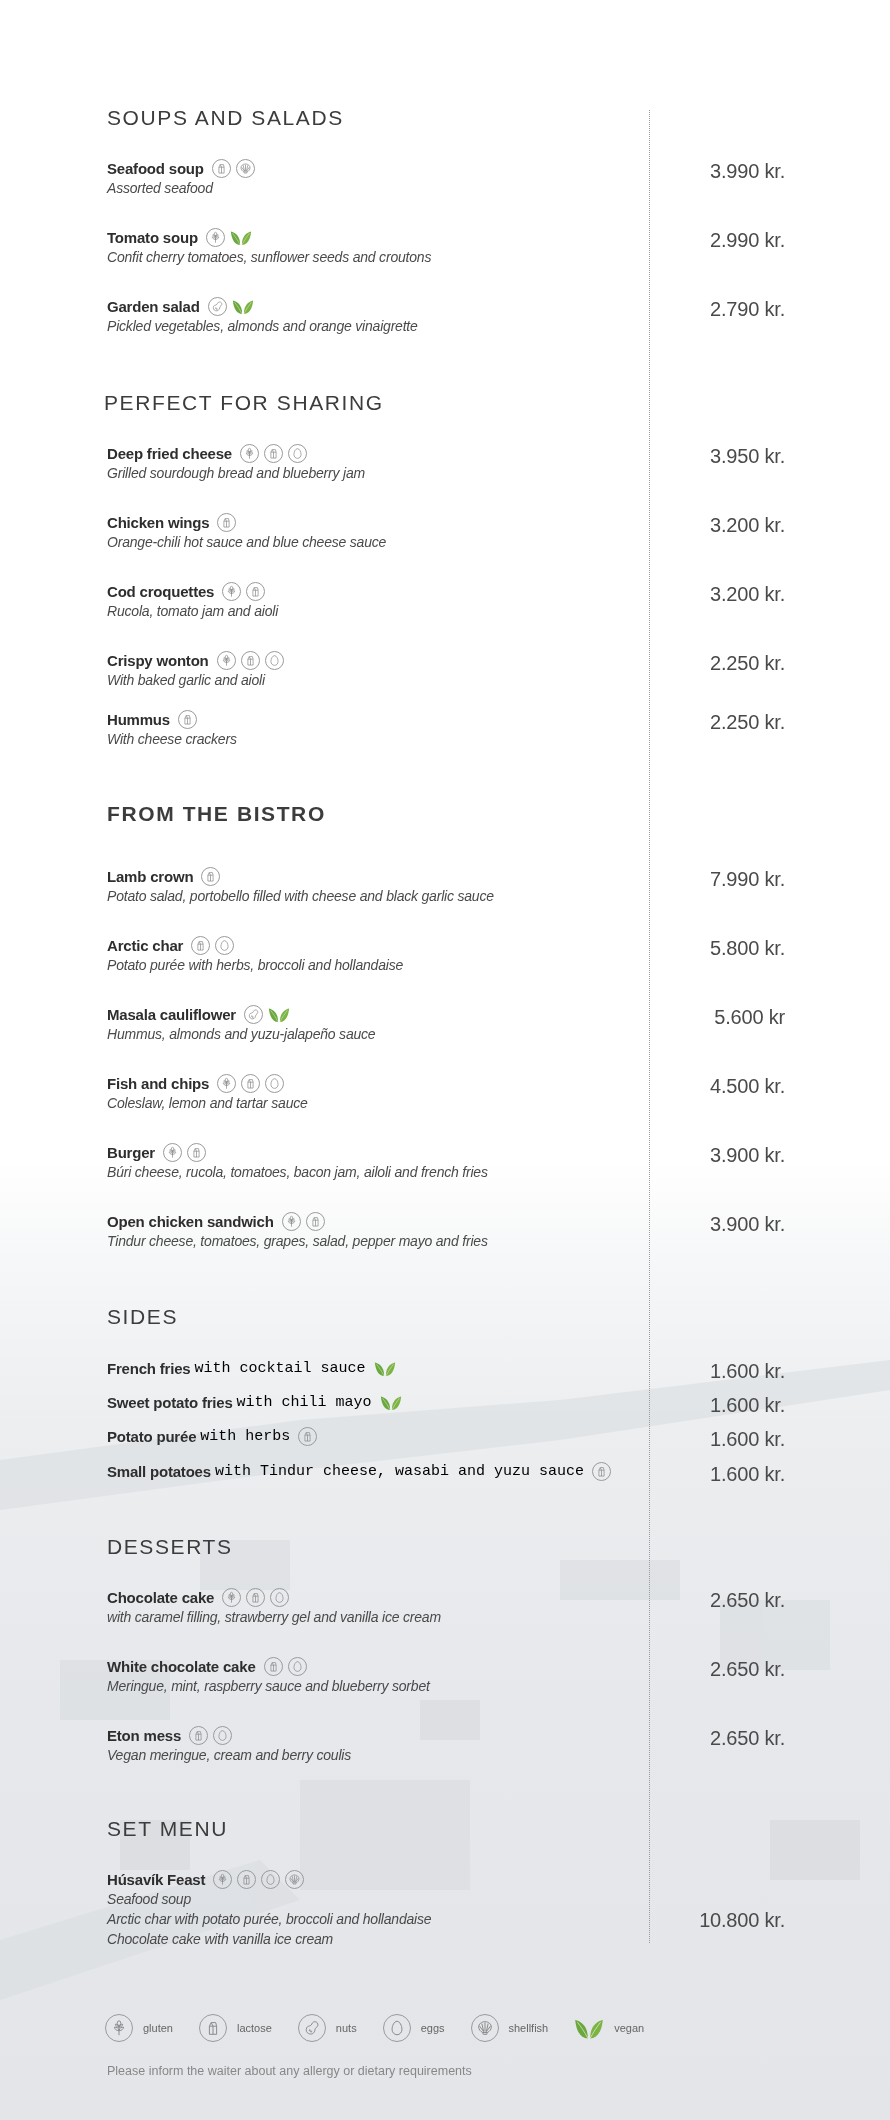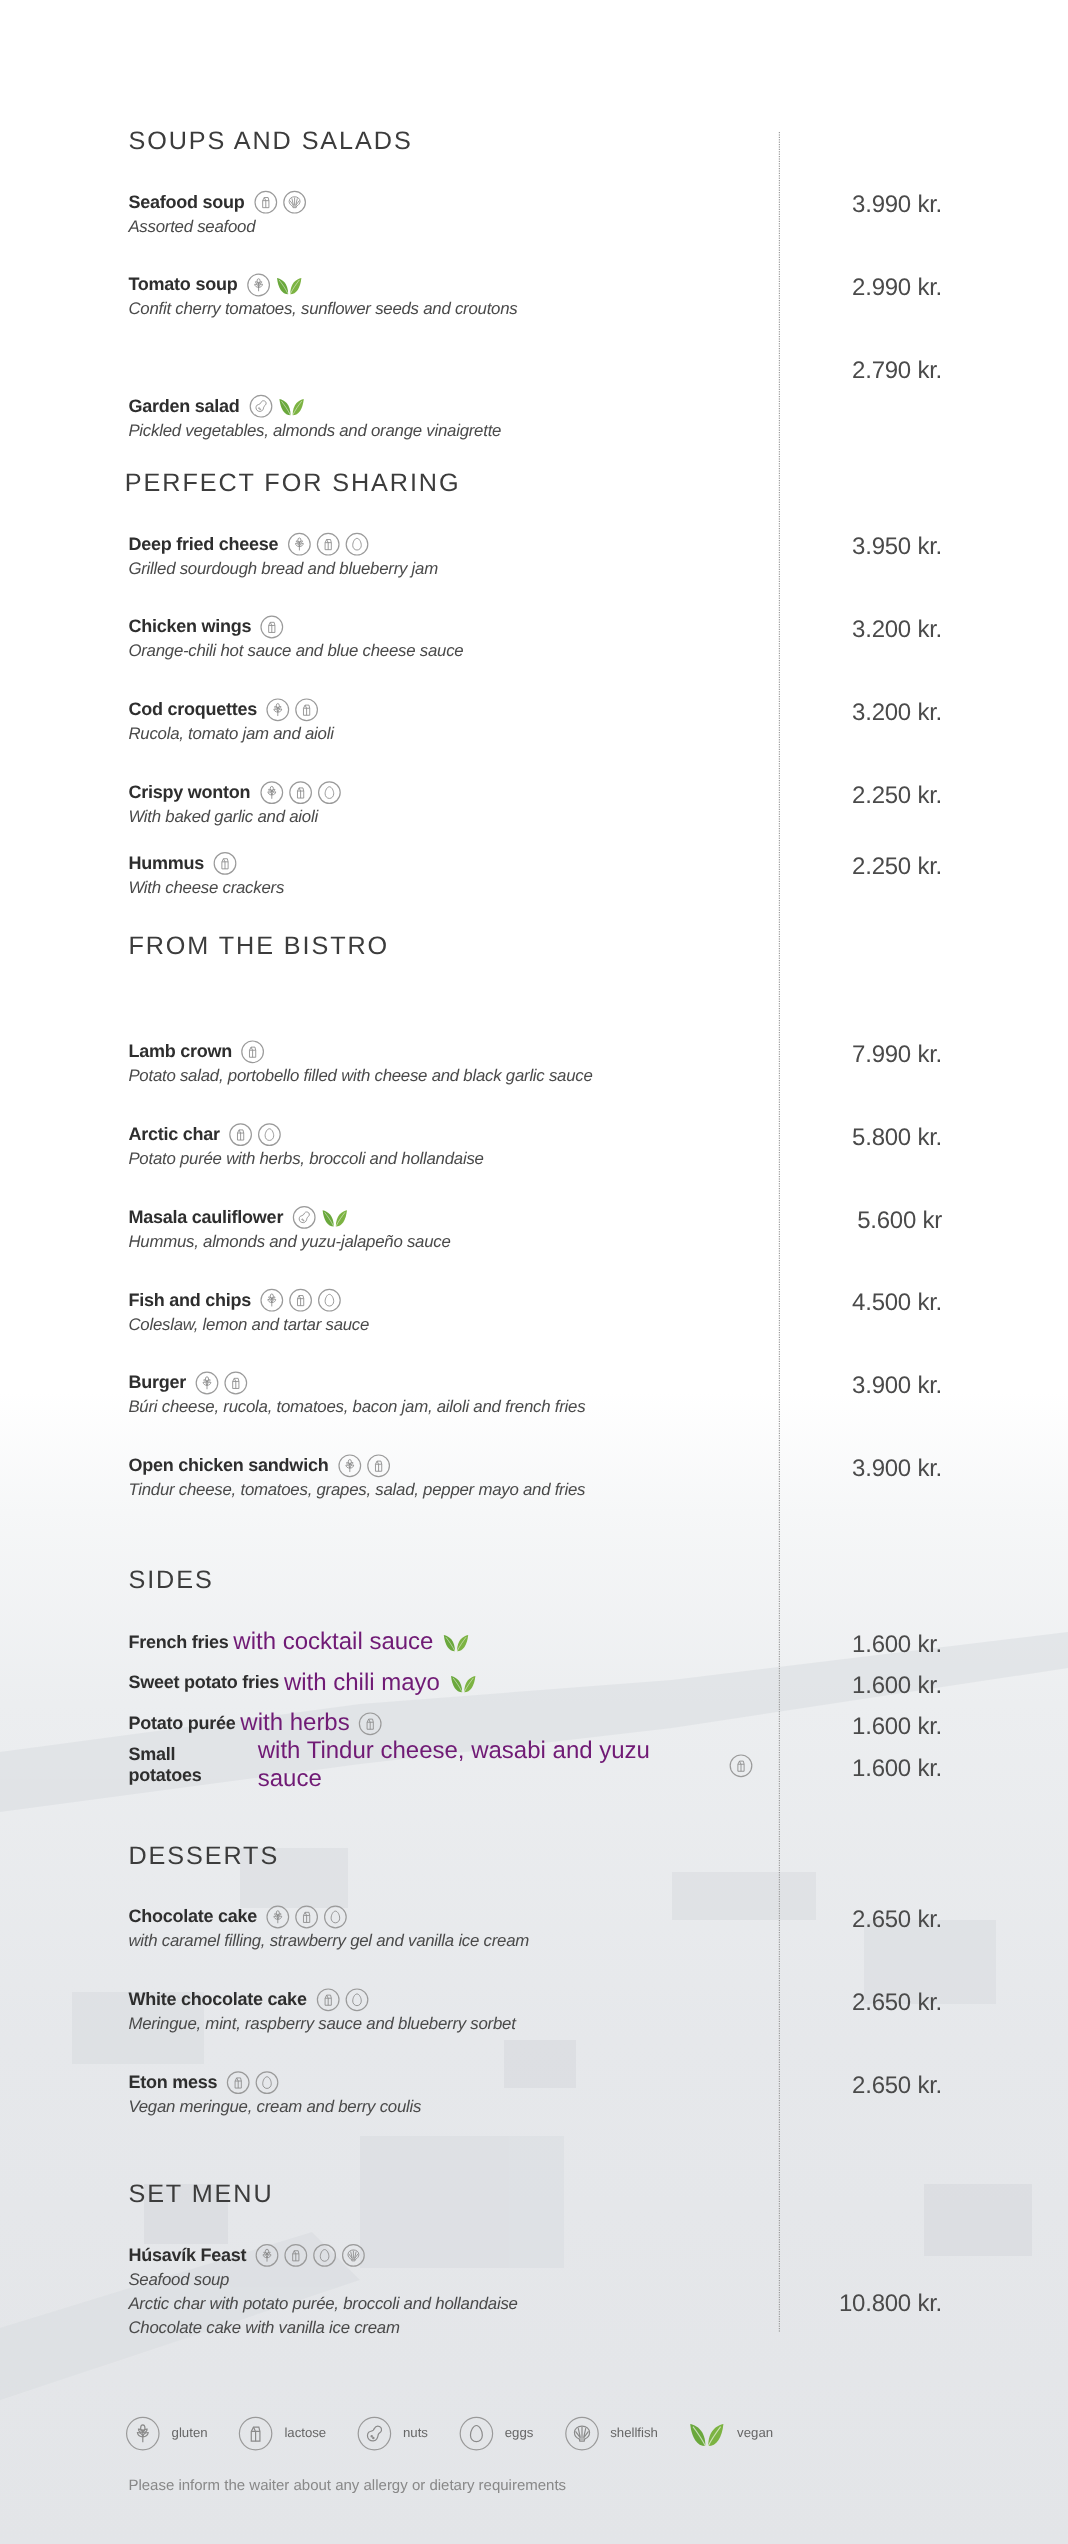--- a/index.html
+++ b/index.html
@@ -21,21 +21,21 @@
       border-left: 1px dotted #9a9a9a;
     }
     .heading {
       position: absolute; left: 107px;
       font-size: 21px; letter-spacing: 1.6px; color: #3c3c3c; font-weight: normal;
     }
     .item { position: absolute; left: 107px; width: 520px; }
     .item-name-row { display: flex; align-items: center; height: 20px; }
     .name { font-size: 15px; font-weight: bold; color: #2e2e2e; letter-spacing: -0.2px; }
     .desc { font-size: 14px; color: #4a4a4a; line-height: 20px; letter-spacing: -0.2px; font-style: italic; }
-    .inline-desc { font-weight: normal; color: #701a75; font-size: 20px; margin-left: 4px; }
+    .inline-desc { font-weight: normal; color: #000000; font-size: 15px; margin-left: 4px; font-family: Liberation Mono, monospace; }
     .price {
       position: absolute; right: 105px; font-size: 20px; color: #4a4a4a;
       letter-spacing: -0.2px; text-align: right;
     }
     .icons { display: inline-flex; gap: 5px; margin-left: 8px; align-items: center; }
     .ico {
       width: 19px; height: 19px; border: 1px solid #9a9a9a; border-radius: 50%;
       display: inline-flex; align-items: center; justify-content: center;
     }
     .ico svg { width: 13px; height: 13px; }
@@ -109,21 +109,21 @@
               <path d="M12 20C6 20 2 14 1 4c5 1 11 5 11 16z" fill="#6aa83c"></path>
               <path d="M14 20c6 0 10-6 11-16-5 1-11 5-11 16z" fill="#7cb342"></path>
               <path d="M12 20C9 14 6 10 3 6M14 20c3-6 6-10 9-14" stroke="#ffffff" stroke-width=".8" fill="none" opacity=".6"></path>
             </svg>
           </span>
         </span>
       </div>
       <div class="desc">Confit cherry tomatoes, sunflower seeds and croutons</div>
     </div>
     <div class="price" style="top: 229px;">2.990 kr.</div>
-    <div class="item" style="top: 296px; margin-top: 32px;">
+    <div class="item" style="top: 296px;">
       <div class="item-name-row">
         <span class="name">Garden salad</span>
         <span class="icons">
           <span class="ico">
             <svg viewBox="0 0 20 20" fill="none" stroke="#8a8a8a" stroke-width="1.1">
               <path d="M13 3c2.5 0 4 2 3.5 4.2-.4 1.6-1.9 2-2.6 3.1-.8 1.2-.4 2.8-1.6 4.4C11 17 7.5 17.5 5 15.4 3 13.5 3.2 10 5 8.6 6.2 7.6 7.8 8 9 6.8 10.2 5.3 10.5 3 13 3z"></path>
               <circle cx="7.5" cy="12.5" r=".6"></circle>
               <circle cx="9" cy="14" r=".6"></circle>
             </svg>
           </span>
@@ -239,21 +239,21 @@
             <svg viewBox="0 0 20 20" fill="none" stroke="#8a8a8a" stroke-width="1.1">
               <path d="M6 8l2-4h5l1 4v9H6z"></path>
               <path d="M6 8h8M10 8v9M8 4l2 4"></path>
             </svg>
           </span>
         </span>
       </div>
       <div class="desc">With cheese crackers</div>
     </div>
     <div class="price" style="top: 711px;">2.250 kr.</div>
-    <div class="heading" style="top: 777px;">FROM THE BISTRO</div>
+    <div class="heading" style="top: 802px; font-weight: bold;">FROM THE BISTRO</div>
     <div class="item" style="top: 866px;">
       <div class="item-name-row">
         <span class="name">Lamb crown</span>
         <span class="icons">
           <span class="ico">
             <svg viewBox="0 0 20 20" fill="none" stroke="#8a8a8a" stroke-width="1.1">
               <path d="M6 8l2-4h5l1 4v9H6z"></path>
               <path d="M6 8h8M10 8v9M8 4l2 4"></path>
             </svg>
           </span>

